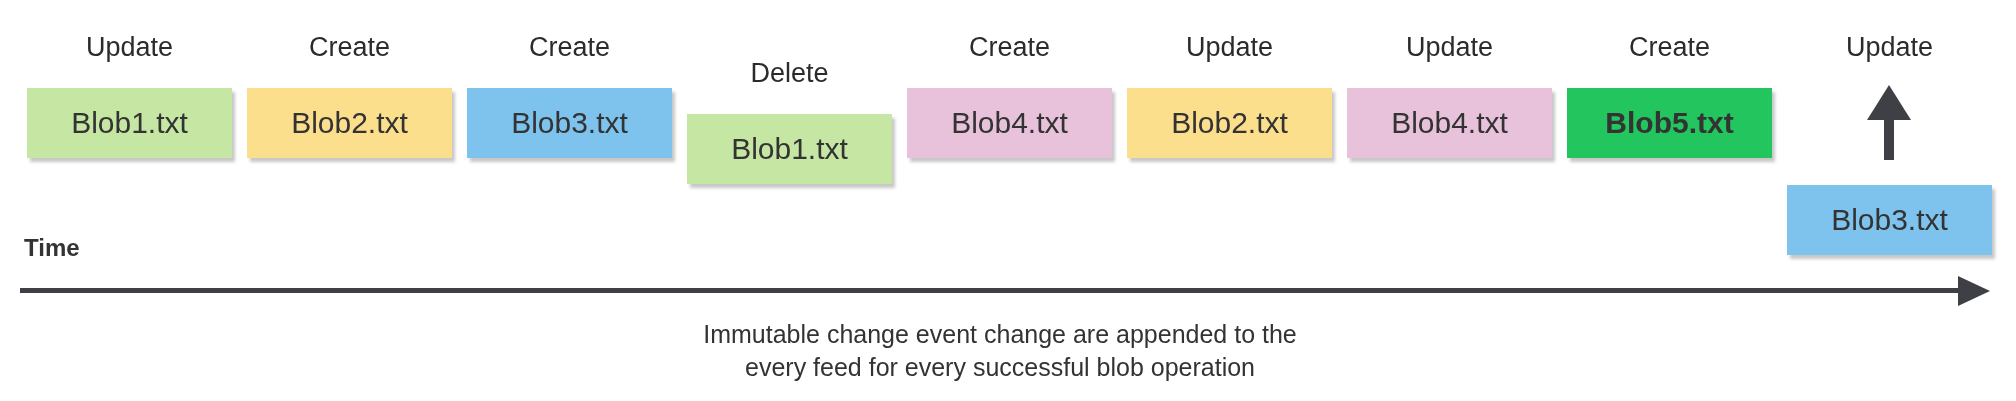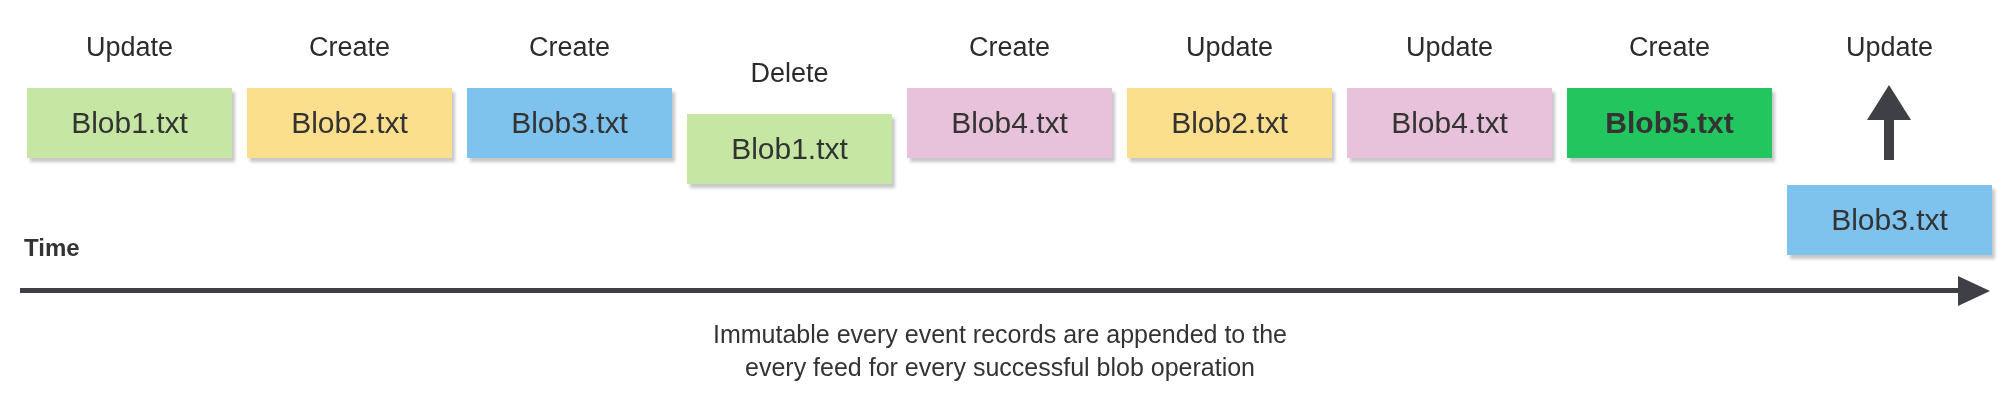--- a/index.html
+++ b/index.html
@@ -156,17 +156,17 @@
   </div>
 </div>
 
   <div class="time-label">Time</div>
 
   <div class="timeline-line"></div>
 
   <div class="timeline-head"></div>
 
   <div class="caption">
-    <span>Immutable every event records are appended to the</span>
+    <span>Immutable change event change are appended to the</span>
     <span>every feed for every successful blob operation</span>
   </div>
 
 </div>
 
 </body></html>

